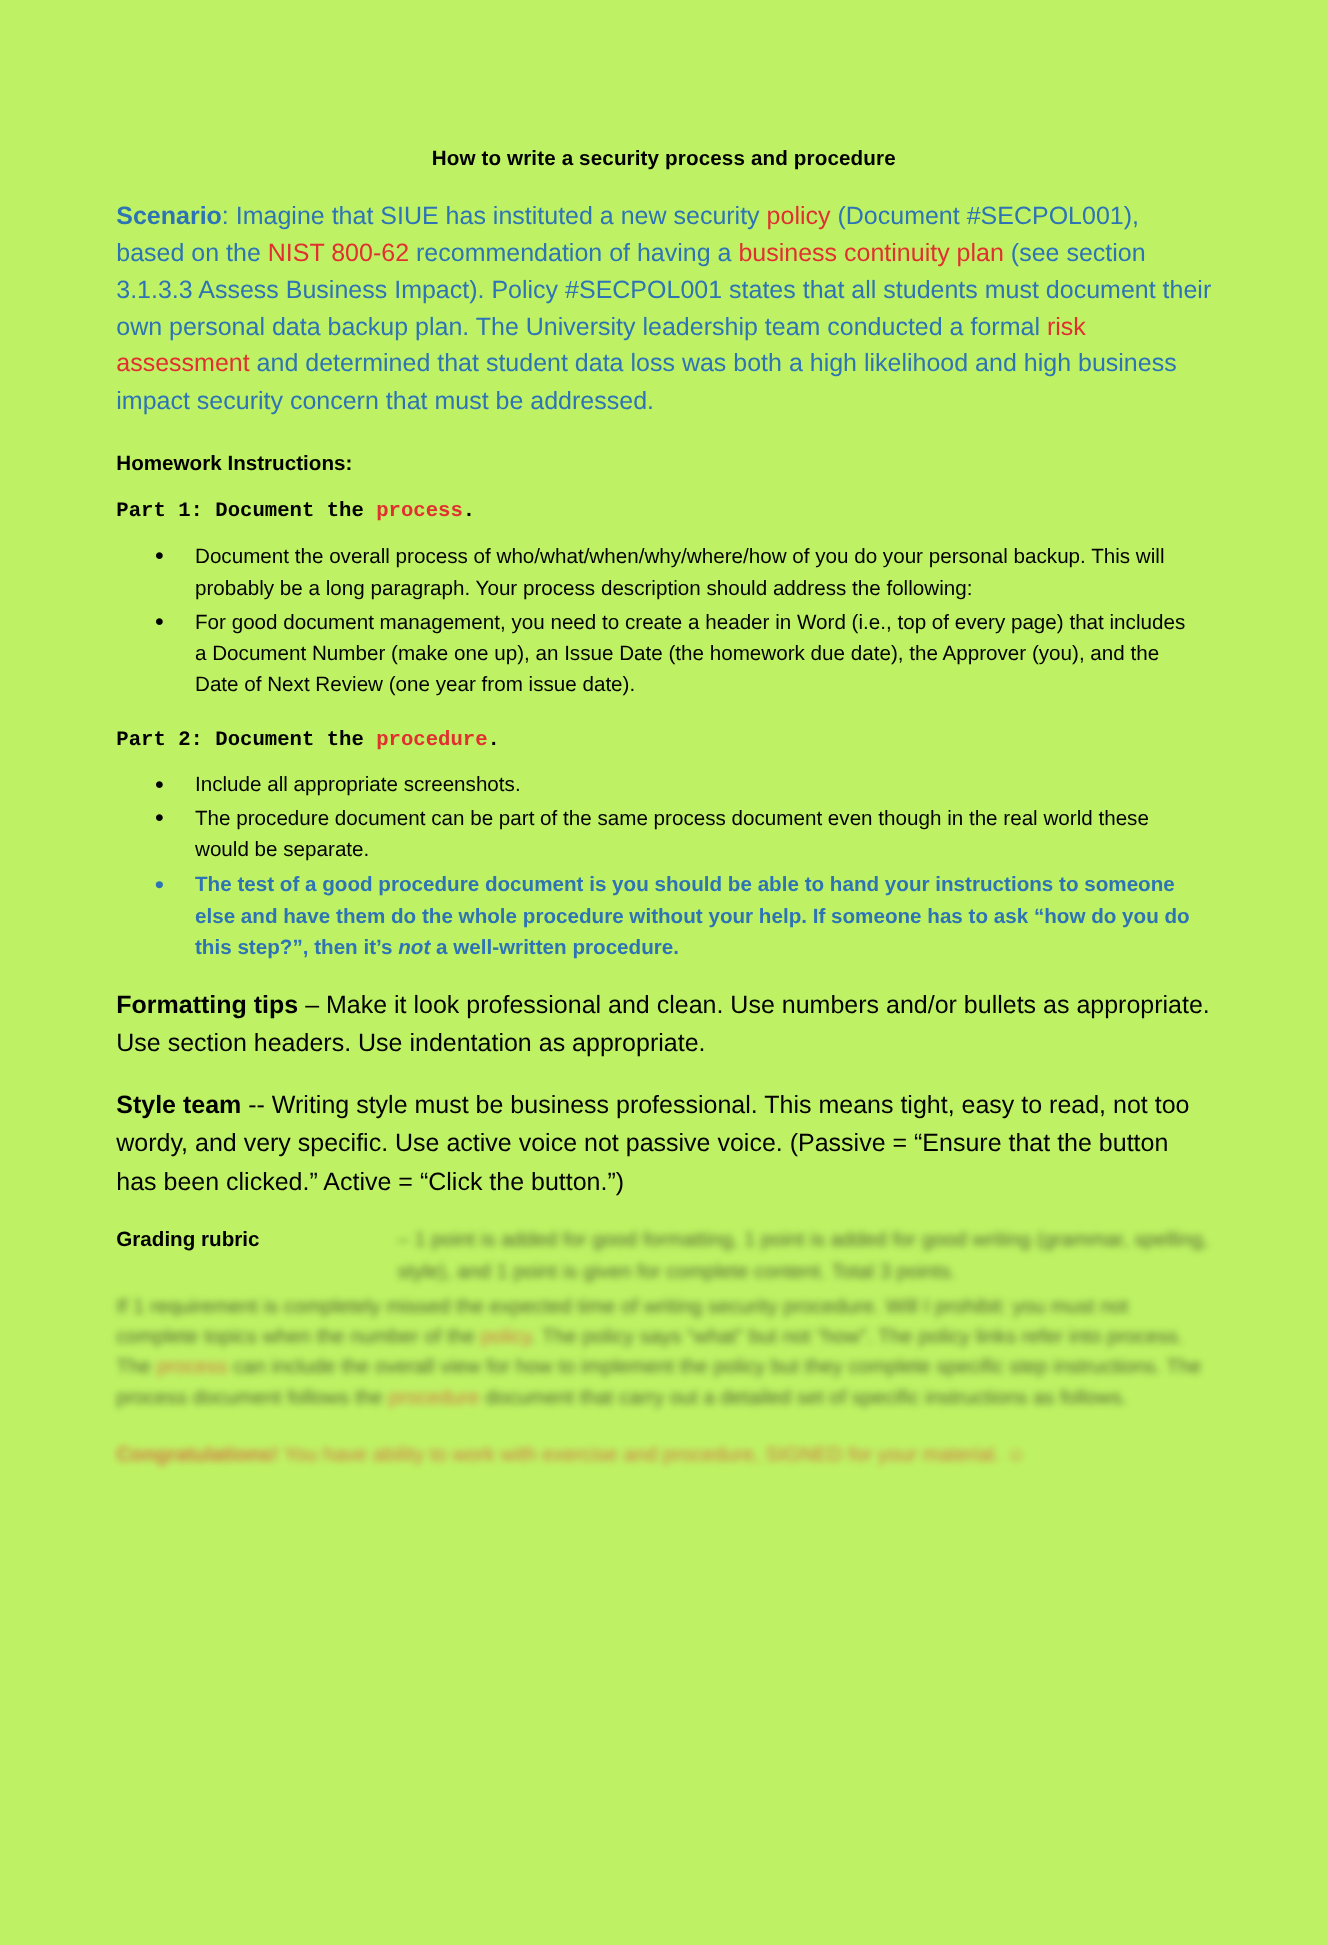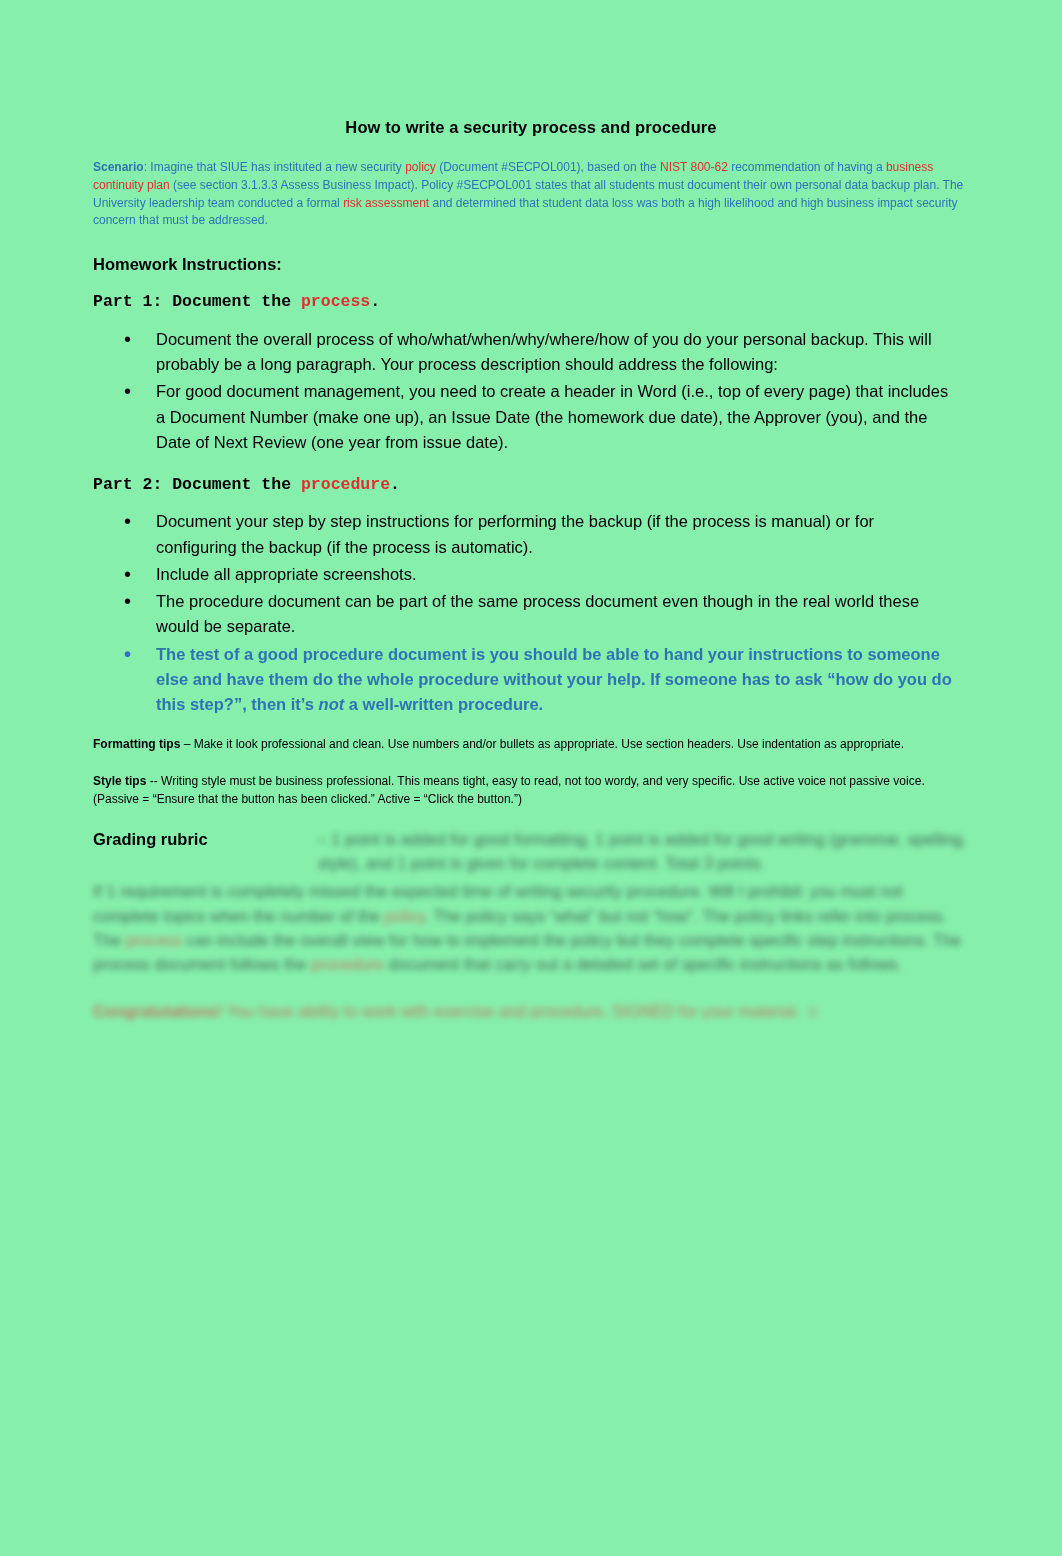--- a/index.html
+++ b/index.html
@@ -13,38 +13,38 @@
     font-family: "Liberation Sans", sans-serif;
     color: #000000;
     position: relative;
     overflow: hidden;
   }
   .page {
     position: absolute;
     left: 0; top: 0;
     width: 1062px;
     height: 1556px;
-    background: #86efac;
+    background: #bef264;
   }
   .content {
     position: absolute;
     left: 93px;
     top: 118px;
     width: 876px;
   }
   .doc-title {
     text-align: center;
     font-size: 16.5px;
     font-weight: bold;
     margin: 0 0 22px 0;
     letter-spacing: 0.1px;
   }
   p {
     margin: 0 0 16px 0;
-    font-size: 12px;
+    font-size: 20px;
     line-height: 1.48;
   }
   .scenario {
     color: #2E74B5;
     margin-bottom: 22px;
   }
   .red { color: #E03030; }
   .bold { font-weight: bold; }
   .ital { font-style: italic; }
   .section-head {
@@ -131,29 +131,28 @@
     <p class="part-head"><span>Part 1: Document the </span><span class="red">process</span><span>.</span></p>
 
     <ul class="bullets">
       <li>Document the overall process of who/what/when/why/where/how of you do your personal backup. This will probably be a long paragraph. Your process description should address the following:</li>
       <li>For good document management, you need to create a header in Word (i.e., top of every page) that includes a Document Number (make one up), an Issue Date (the homework due date), the Approver (you), and the Date of Next Review (one year from issue date).</li>
     </ul>
 
     <p class="part-head"><span>Part 2: Document the </span><span class="red">procedure</span><span>.</span></p>
 
     <ul class="bullets">
-      <li>Document your step by step instructions for performing the backup (if the process is manual) or for configuring the backup (if the process is automatic).</li>
       <li>Include all appropriate screenshots.</li>
       <li>The procedure document can be part of the same process document even though in the real world these would be separate.</li>
       <li class="emph"><span>The test of a good procedure document is you should be able to hand your instructions to someone else and have them do the whole procedure without your help. If someone has to ask “how do you do this step?”, then it’s </span><span class="ital">not</span><span> a well-written procedure.</span></li>
     </ul>
 
     <p class="tips"><span class="bold">Formatting tips</span><span> – Make it look professional and clean. Use numbers and/or bullets as appropriate. Use section headers. Use indentation as appropriate.</span></p>
 
-    <p class="tips"><span class="bold">Style tips</span><span> -- Writing style must be business professional.  This means tight, easy to read, not too wordy, and very specific. Use active voice not passive voice. (Passive = “Ensure that the button has been clicked.” Active = “Click the button.”)</span></p>
+    <p class="tips"><span class="bold">Style team</span><span> -- Writing style must be business professional.  This means tight, easy to read, not too wordy, and very specific. Use active voice not passive voice. (Passive = “Ensure that the button has been clicked.” Active = “Click the button.”)</span></p>
 
     <div class="rubric-row">
       <p class="rubric-head">Grading rubric</p>
       <div class="blurred blur-inline-rubric">
         <p> – 1 point is added for good formatting, 1 point is added for good writing (grammar, spelling, style), and 1 point is given for complete content. Total 3 points.</p>
       </div>
     </div>
 
     <div class="blurred" style="margin-top:28px;">
       <p><span>If 1 requirement is completely missed the expected time of writing security procedure. Will I prohibit: you must not complete topics when the number of the </span><span class="blur-red">policy</span><span>. The policy says “what” but not “how”. The policy links refer into process.  The </span><span class="blur-red">process</span><span> can include the overall view for how to implement the policy but they complete specific step instructions.  The process document follows the </span><span class="blur-red">procedure</span><span> document that carry out a detailed set of specific instructions as follows.</span></p>

